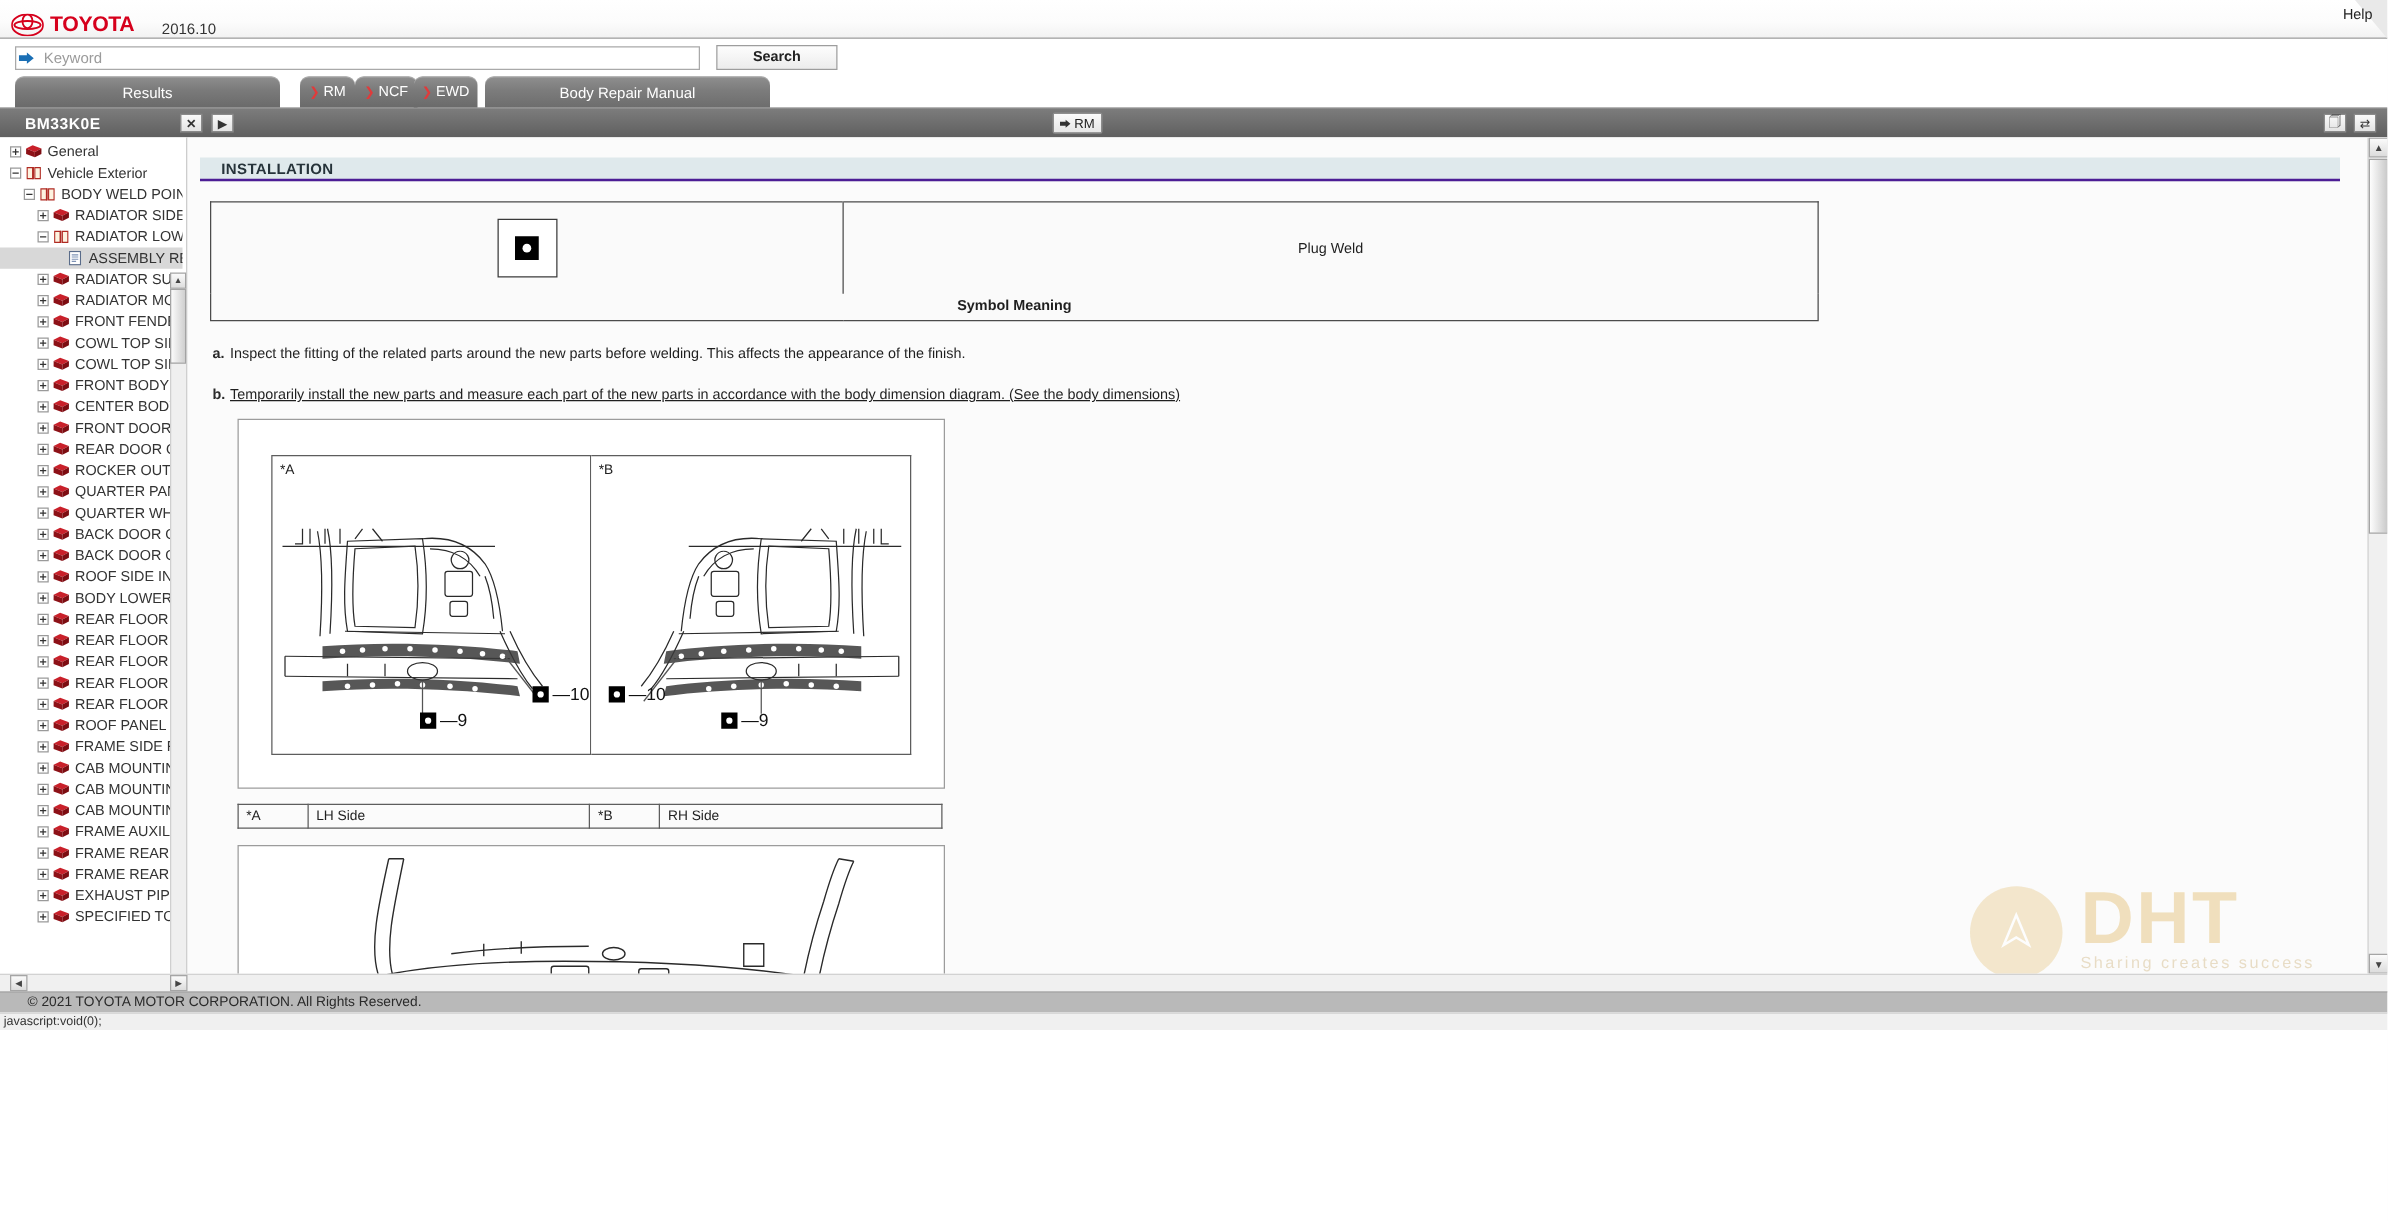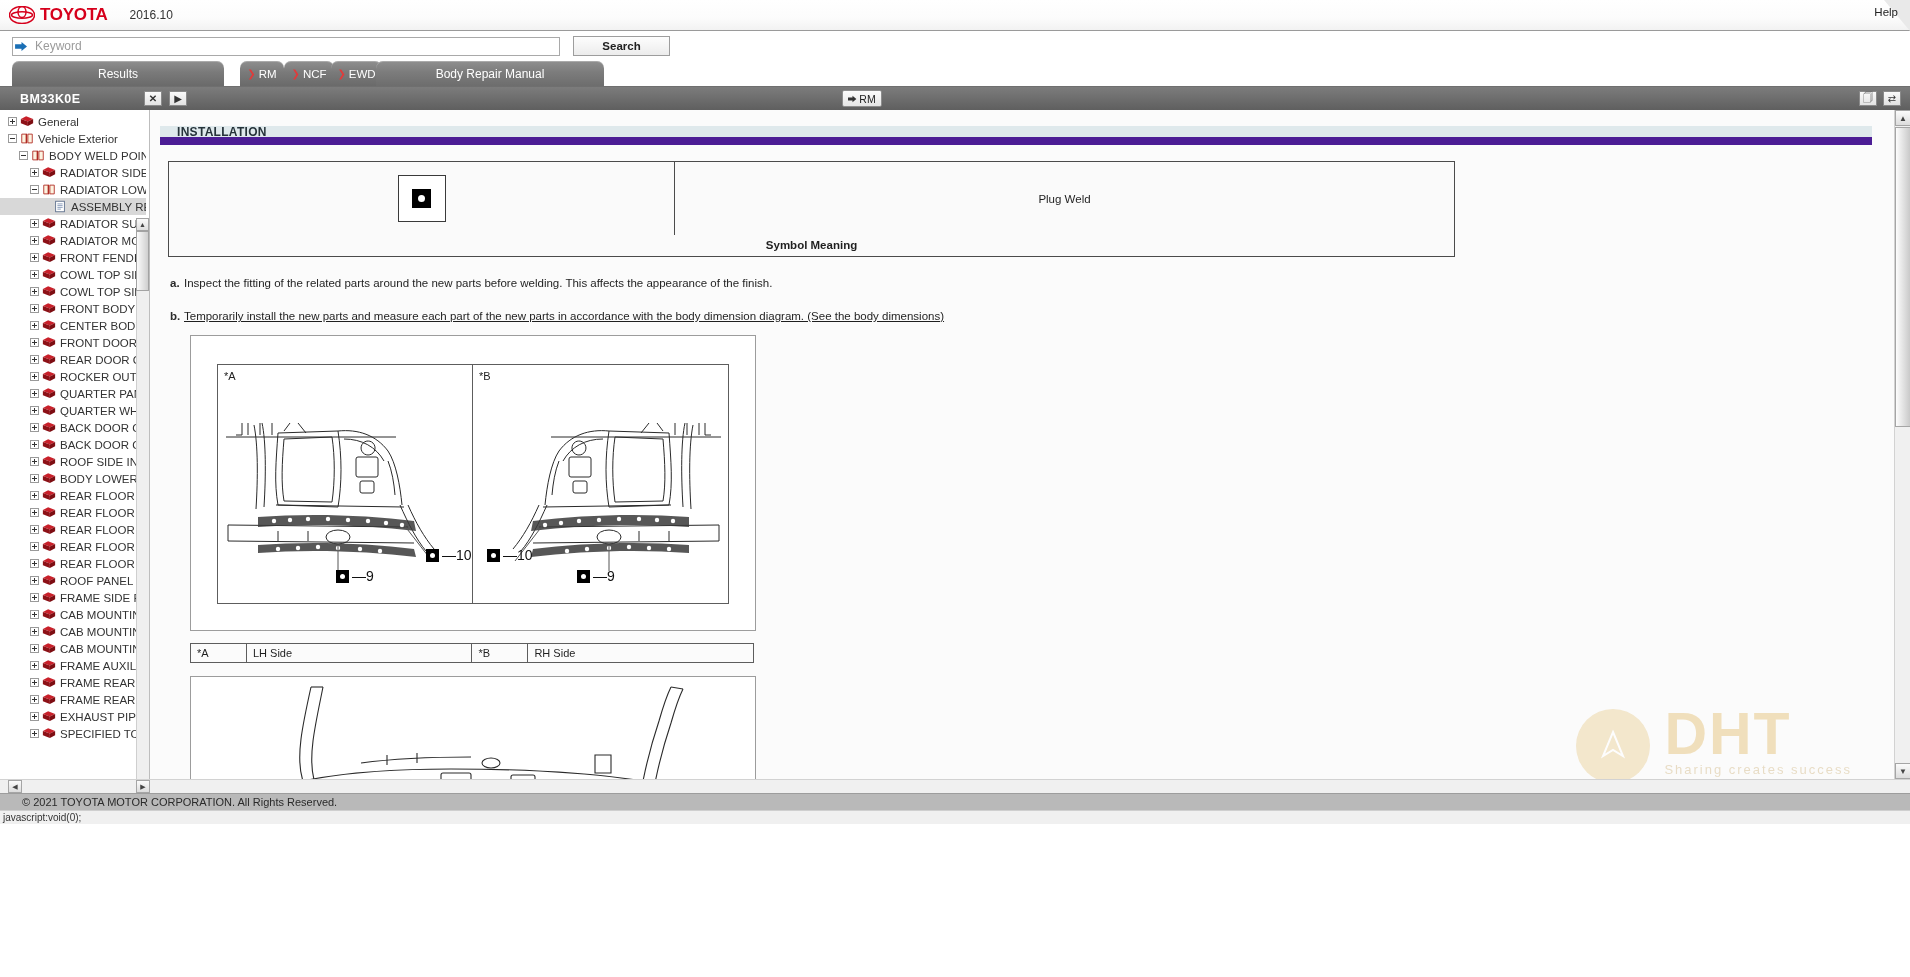--- a/index.html
+++ b/index.html
@@ -12,21 +12,21 @@
     font-size: 12px;
     color: #222;
   }
   
   #brandbar {
     position: relative;
     height: 31px;
     background: linear-gradient(to bottom, #ffffff 0%, #fcfcfc 60%, #f2f2f2 100%);
     border-bottom: 1px solid #9a9a9a;
     display: flex;
-    align-items: center;
+    align-items: flex-end;
   }
   #toyota-logo {
     display: flex; align-items: center; gap: 5px;
     margin-left: 9px;
   }
   #toyota-mark { width: 26px; height: 18px; }
   #toyota-word {
     color: #d6001c; font-weight: bold; font-size: 17px;
     letter-spacing: -0.3px; font-family: "Liberation Sans", sans-serif;
   }
@@ -97,21 +97,21 @@
     cursor: pointer;
     box-shadow: inset 0 1px 0 rgba(255,255,255,.25);
   }
   .tab.small { font-size: 11.5px; }
   .tab .chev { color: #e03b3b; margin-right: 3px; font-size: 10px; }
   #tab-results { left: 12px; width: 212px; }
   #tab-rm { left: 240px; width: 44px; }
   #tab-ncf { left: 284px; width: 50px; }
   #tab-ewd { left: 331px; width: 51px; }
   #tab-brm {
-    left: 376px; width: 228px;
+    left: 388px; width: 228px;
     background: linear-gradient(to bottom,#8f8f8f 0%, #7c7c7c 45%, #6d6d6d 100%);
   }
 
   
   #dochead {
     position: relative;
     height: 23px;
     background: linear-gradient(to bottom,#7c7c7c,#5f5f5f);
     display: flex; align-items: center;
     color: #fff;
@@ -217,21 +217,21 @@
     background: #fbfbfb;
     overflow: hidden;
   }
   #content {
     position: absolute;
     left: 10px; top: 16px; right: 24px; bottom: 0;
   }
   #section-title {
     height: 19px;
     background: #dfe9ec;
-    border-bottom: 8px solid #4c1d95;
+    border-bottom: 2px solid #4c1d95;
     display: flex; align-items: center;
     padding-left: 17px;
     font-size: 12px; font-weight: bold; color: #26333a;
     letter-spacing: .3px;
     margin-right: 14px;
   }
 
   
   #symbol-table {
     margin-top: 16px;

